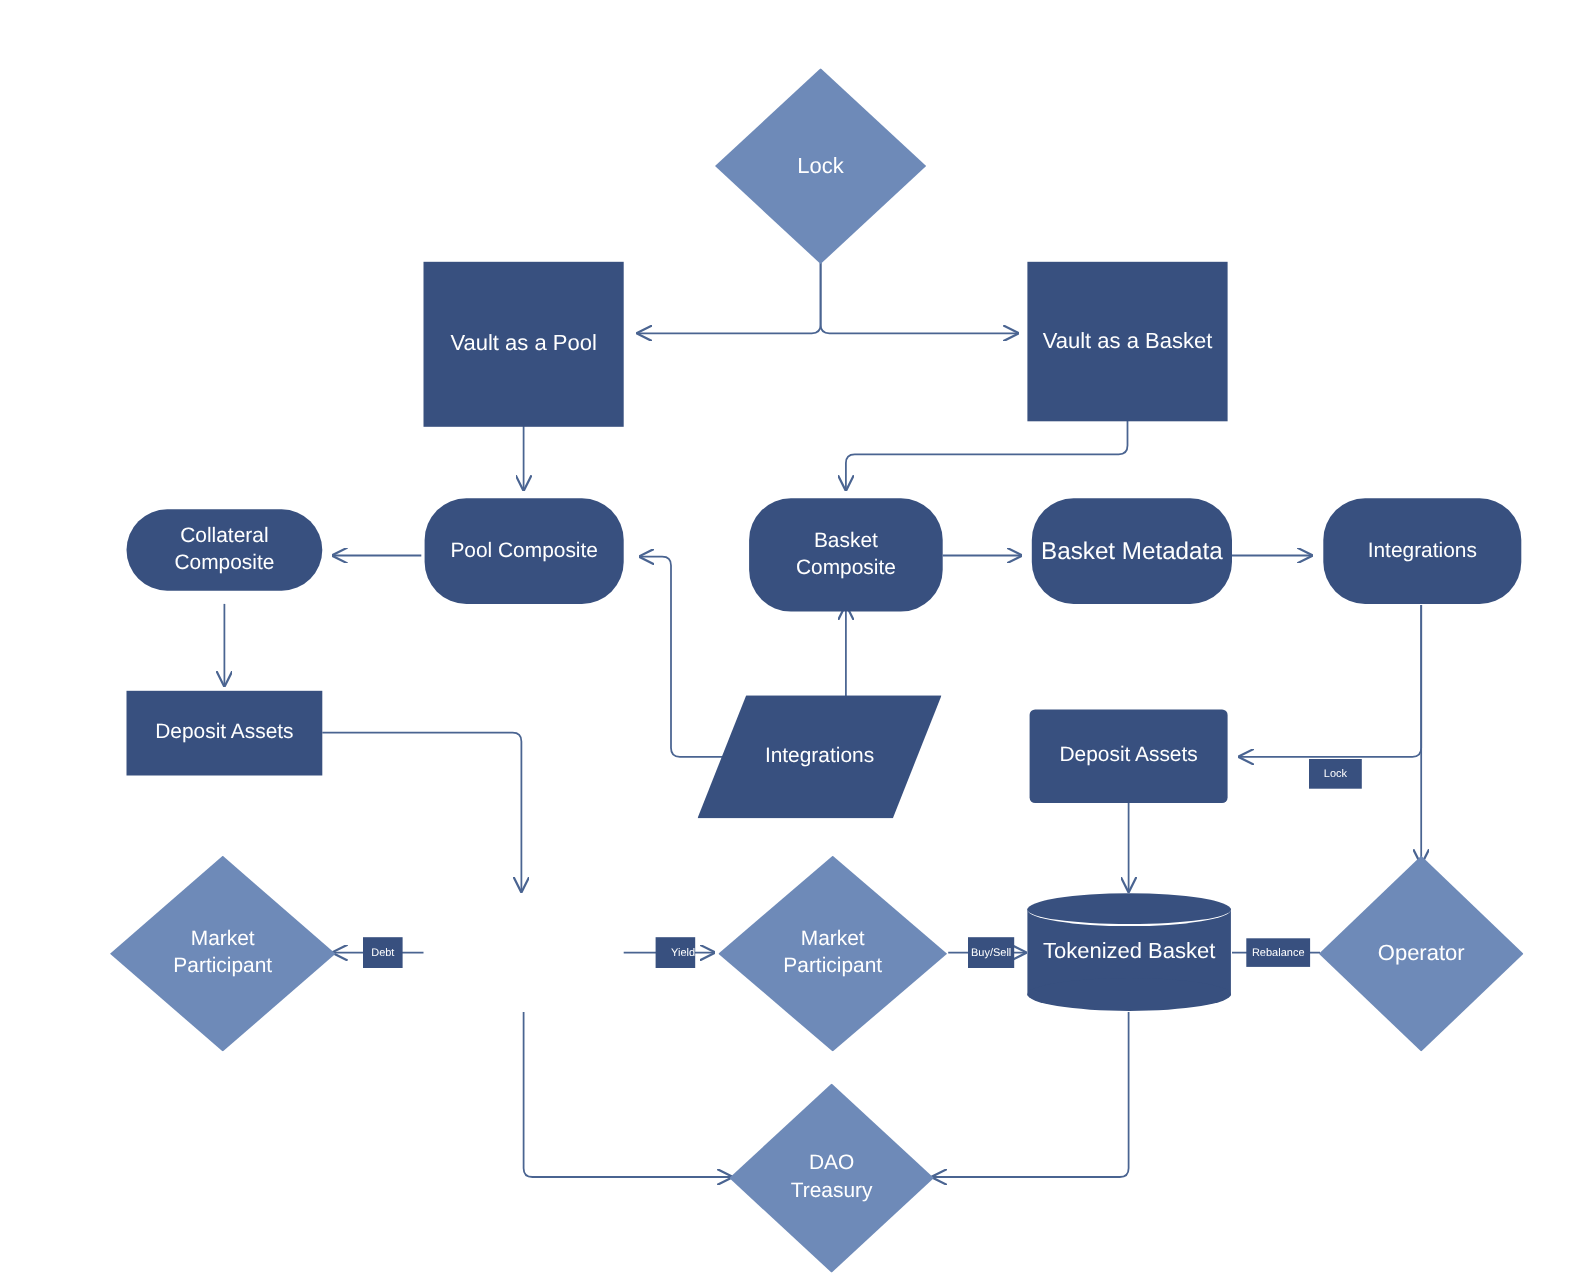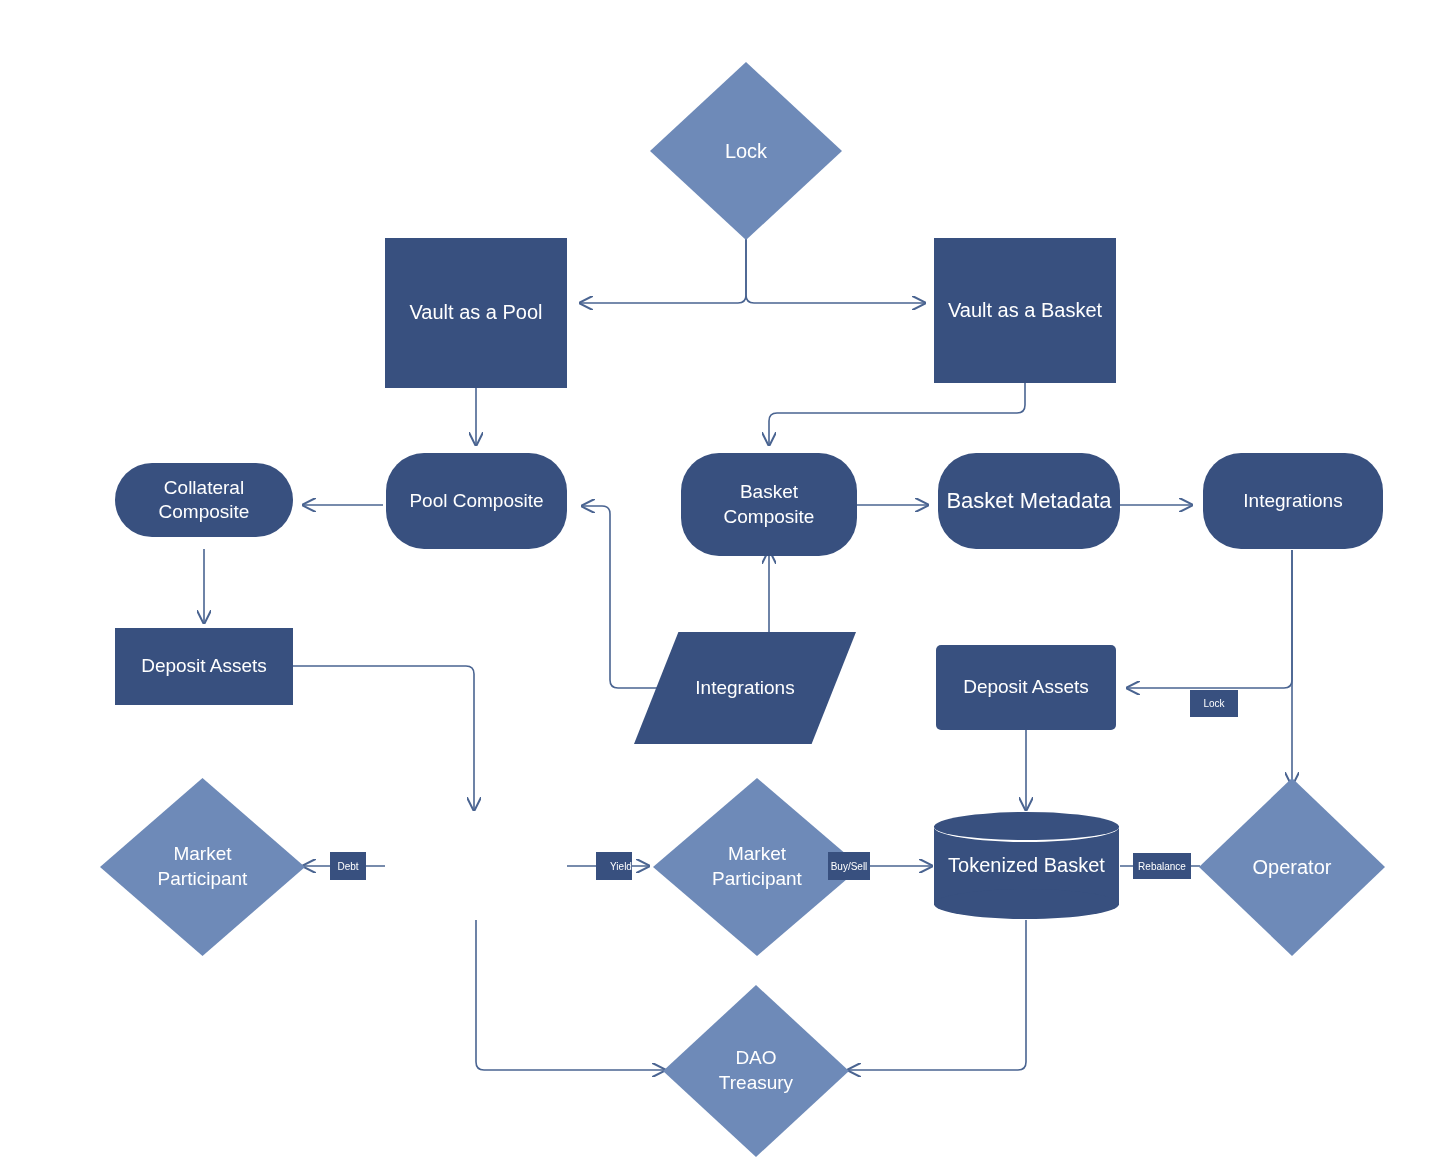--- a/index.html
+++ b/index.html
@@ -275,19 +275,19 @@
 
   <div class="diamond-wrap" style="left:1199px; top:778px; width:186px; height:178px;">
     <div class="diamond-shape"></div>
     <div class="diamond-label t20">Operator</div>
   </div>
 
   <div class="edge-label" style="left:330px; top:852px; width:36px; height:28px;">Debt</div>
 
   <div class="edge-label" style="left:596px; top:852px; width:36px; height:28px;padding-left:16px;">Yield</div>
 
-  <div class="edge-label" style="left:828px; top:852px; width:42px; height:28px;">Buy/Sell</div>
+  <div class="edge-label" style="left:880px; top:852px; width:42px; height:28px;">Buy/Sell</div>
 
   <div class="edge-label" style="left:1133px; top:853px; width:58px; height:26px;">Rebalance</div>
 
   <div class="edge-label" style="left:1190px; top:690px; width:48px; height:27px;">Lock</div>
 
 </div>
 
 </body></html>

